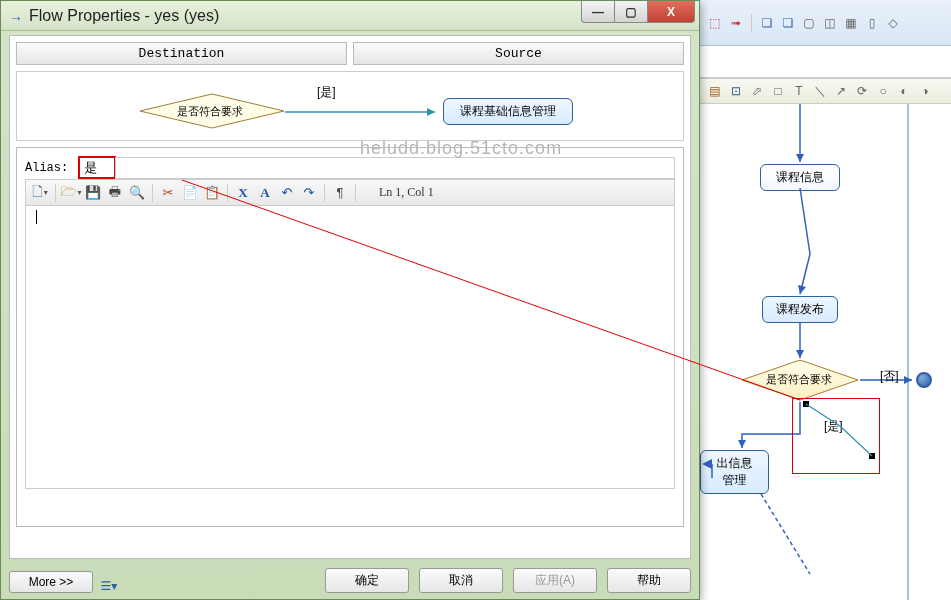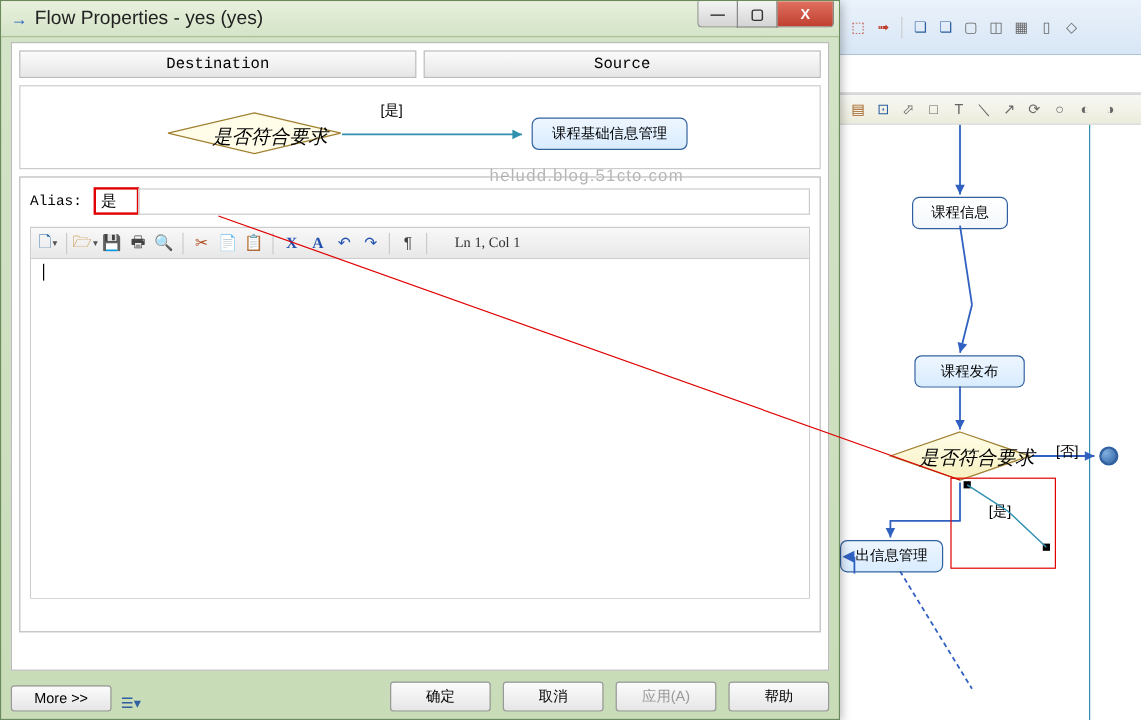--- a/index.html
+++ b/index.html
@@ -24,21 +24,21 @@
 
 .diagram-preview { margin: 0 6px 6px 6px; height: 70px; border: 1px solid #ccc; background: #fff; position: relative; }
 
 
 .tabs { display: flex; margin-left: 6px; margin-top: 6px; }
 .tab { padding: 4px 14px; border: 1px solid #bbb; background: linear-gradient(#f4f4f4, #e2e2e2); font-family: "Courier New", monospace; font-size: 13px; margin-right: -1px; position: relative; top: 1px; }
 .tab.active { background: #fff; border-bottom: 1px solid #fff; z-index: 2; }
 
 .tab-content { margin: 0 6px 6px 6px; border: 1px solid #bbb; background: #fff; padding: 8px; height: 380px; position: relative; }
 
-.alias-row { display: flex; align-items: center; margin-bottom: 10px; }
+.alias-row { display: flex; align-items: center; }
 .alias-row label { font-family: "Courier New", monospace; margin-right: 10px; }
 .alias-input { border: 2px solid #e00000; padding: 2px 4px; width: 38px; font-size: 13px; }
 .alias-rest { border: 1px solid #ccc; flex: 1; height: 22px; margin-left: -1px; }
 
 
 .editor-wrap { border: 1px solid #ccc; height: 310px; display: flex; flex-direction: column; }
 .editor-toolbar { height: 26px; background: linear-gradient(#f8f8f8, #e8e8e8); border-bottom: 1px solid #ccc; display: flex; align-items: center; padding: 0 4px; gap: 2px; }
 .tb-btn { width: 20px; height: 20px; display: flex; align-items: center; justify-content: center; font-size: 13px; color: #444; }
 .tb-btn.drop::after { content: "▾"; font-size: 8px; margin-left: 1px; color: #555; }
 .tb-sep { width: 1px; height: 18px; background: #ccc; margin: 0 3px; }
@@ -63,27 +63,27 @@
 .bg-toolbar { position: absolute; left: 700px; top: 0; right: 0; height: 46px; background: linear-gradient(#eaf2fb, #d8e6f5); border-bottom: 1px solid #b0c4d8; display: flex; align-items: center; padding: 0 6px; gap: 3px; }
 .bg-toolbar2 { position: absolute; left: 700px; top: 78px; right: 0; height: 26px; background: linear-gradient(#f8f8f4, #ececdc); border-top: 1px solid #ccc; border-bottom: 1px solid #ccc; display: flex; align-items: center; padding: 0 6px; gap: 3px; }
 .bg-tb-icon { width: 18px; height: 18px; display: flex; align-items: center; justify-content: center; font-size: 12px; color: #666; }
 .bg-canvas { position: absolute; left: 700px; top: 104px; right: 0; bottom: 0; background: #fff; }
 
 
 .node-rect { position: absolute; background: linear-gradient(#eef6ff, #d8ecff); border: 1px solid #3060a0; border-radius: 6px; padding: 4px 10px; font-size: 12px; text-align: center; }
 .node-rect.plain { background: linear-gradient(#ffffff, #f4f8fc); }
 .node-diamond { position: absolute; }
 .node-diamond svg { display: block; }
-.diamond-label { position: absolute; font-size: 16px; white-space: nowrap; font-style: italic; }
+.diamond-label { position: absolute; font-size: 11px; white-space: nowrap; }
 .small-label { position: absolute; font-size: 12px; }
 .circle-node { position: absolute; width: 16px; height: 16px; border-radius: 50%; background: radial-gradient(circle at 30% 30%, #80b0e0, #3060a0); border: 2px solid #3060a0; }
 .red-box { position: absolute; border: 1px solid #e00000; }
 .handle { position: absolute; width: 6px; height: 6px; background: #000; }
 
-.watermark { position: absolute; left: 360px; top: 138px; color: rgba(120,120,120,0.55); font-size: 14px; font-family: Arial; letter-spacing: 1px; z-index: 100; text-shadow: 0 1px 0 #fff; margin-left: 48px; }
+.watermark { position: absolute; left: 360px; top: 138px; color: rgba(120,120,120,0.55); font-size: 18px; font-family: Arial; letter-spacing: 1px; z-index: 100; text-shadow: 0 1px 0 #fff; }
 
 svg line, svg path, svg polyline { stroke: #3090b0; fill: none; }
 svg.redline line { stroke: #e00000; stroke-width: 1; }
 svg.blueline line, svg.blueline polyline { stroke: #3060c0; stroke-width: 1.5; }
 </style>
 </head>
 <body>
 
 <div class="bg-toolbar">
   <span class="bg-tb-icon" style="color:#c04030">⬚</span>
@@ -135,21 +135,21 @@
 
     <line x1="160" y1="276" x2="212" y2="276"></line>
     <polygon points="212,276 204,272 204,280" fill="#3060c0" stroke="none"></polygon>
 
     <polyline points="100,298 100,330 42,330 42,344"></polyline>
     <polygon points="42,344 38,336 46,336" fill="#3060c0" stroke="none"></polygon>
 
     <line x1="50" y1="372" x2="110" y2="470" stroke-dasharray="4,3"></line>
   </svg>
 
-  <div class="node-rect" style="left:62px;top:192px;width:92px">
+  <div class="node-rect" style="left:62px;top:192px;width:76px">
     <span>课程发布</span>
   </div>
 
   <div class="node-diamond" style="left:40px;top:254px">
     <svg width="120" height="44">
       <polygon points="60,2 118,22 60,42 2,22" fill="url(#g1)" stroke="#a08030"></polygon>
       <defs>
           <linearGradient id="g1" x1="0" y1="0" x2="0" y2="1">
             <stop offset="0" stop-color="#fffde8"></stop>
             <stop offset="1" stop-color="#f8f0c0"></stop>
@@ -164,21 +164,21 @@
 
   <div class="red-box" style="left:92px;top:294px;width:88px;height:76px">
     <div class="handle" style="left:10px;top:2px"></div>
     <div class="handle" style="right:4px;bottom:14px"></div>
   </div>
   <span class="small-label" style="left:124px;top:314px">[是]</span>
   <svg style="position:absolute;left:92px;top:294px;width:88px;height:76px;pointer-events:none">
       <polyline points="14,6 48,28 80,58" stroke="#000" fill="none" stroke-width="1.2"></polyline>
     </svg>
 
-  <div class="node-rect" style="left:0px;top:346px;width:86px">
+  <div class="node-rect" style="left:0px;top:346px;width:69px">
     <span>出信息管理</span>
   </div>
   <svg class="blueline" style="position:absolute;left:0;top:346px;width:30px;height:30px;pointer-events:none">
     <polygon points="2,14 12,9 12,19" fill="#3060c0" stroke="none"></polygon>
     <line x1="12" y1="14" x2="12" y2="28"></line>
   </svg>
 </div>
 
 <div class="dialog">
   <div class="titlebar">

